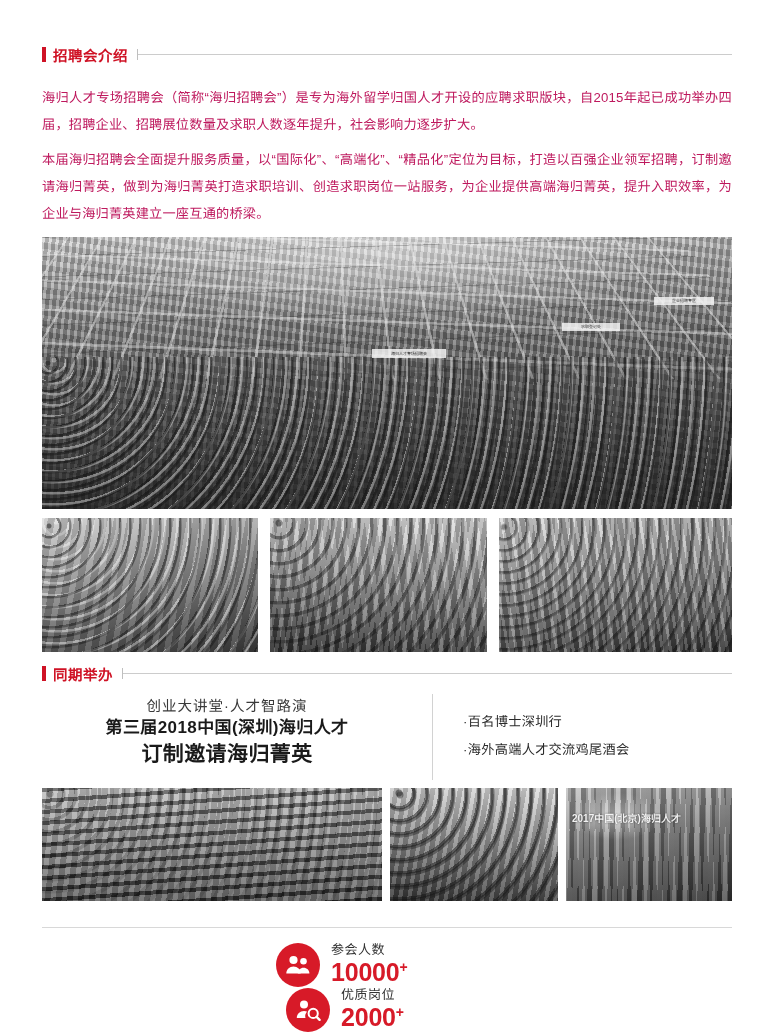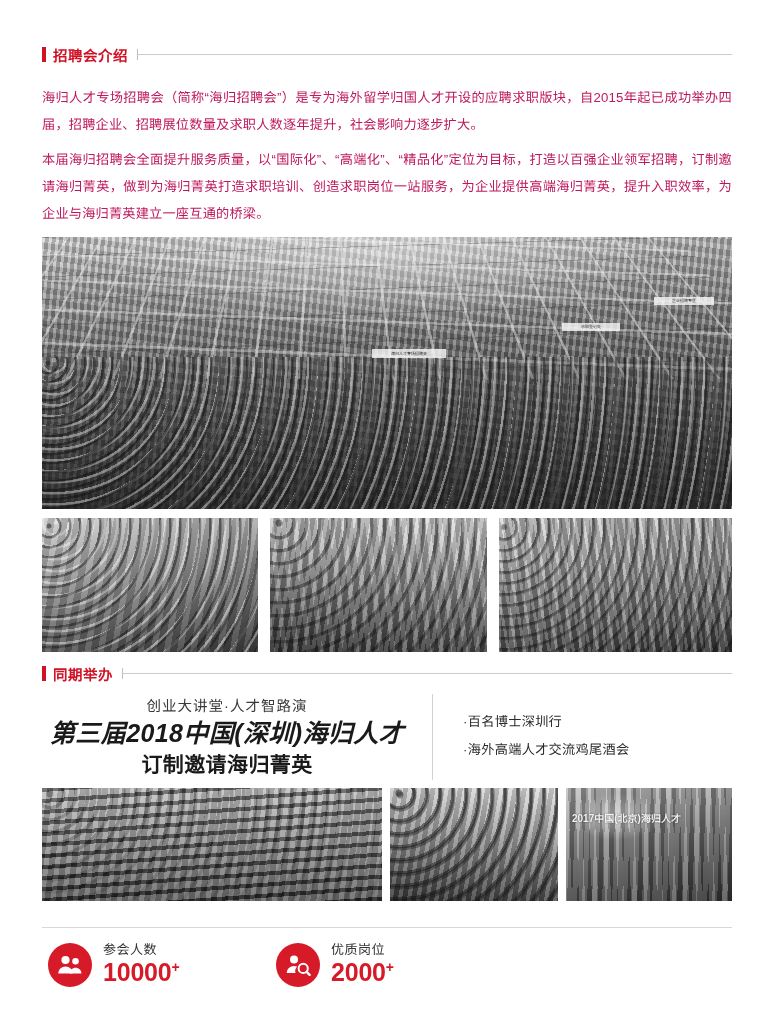--- a/index.html
+++ b/index.html
@@ -154,26 +154,25 @@
     text-shadow: 0 0 2px rgba(0,0,0,0.6);
   }
 
   
   .forum-sub {
     font-size: 14.5px;
     color: #3a3a3a;
     letter-spacing: 1px;
   }
   .forum-main {
-    font-size: 25px;
+    font-size: 17px;
     font-weight: bold;
     color: #1a1a1a;
     letter-spacing: 0.4px;
     line-height: 1.35;
-    font-style: italic;
   }
   .forum-main-2 {
     font-size: 21px;
     font-weight: bold;
     color: #1a1a1a;
     letter-spacing: 0.4px;
     line-height: 1.35;
   }
   .forum-list {
     list-style: none;
@@ -298,21 +297,21 @@
   <div class="photo crowd-b" style="position:absolute; left:390px; top:788px; width:168px; height:113px;">
     <div class="layer" style="background:repeating-radial-gradient(circle at 10px 7px, rgba(20,20,20,0.4) 0 3px, rgba(20,20,20,0) 4px 13px);"></div>
   </div>
   <div class="photo stage" style="position:absolute; left:566px; top:788px; width:166px; height:113px;">
     <div class="layer" style="background:repeating-linear-gradient(88deg, rgba(255,255,255,0.12) 0 6px, rgba(0,0,0,0.18) 6px 13px);"></div>
     <div class="banner-text" style="left:6px; top:22px; font-size:10px;">2017中国(北京)海归人才</div>
   </div>
 
   <div class="hr-light" style="position:absolute; left:42px; top:927px; width:690px;"></div>
 
-  <div class="stats" style="position:absolute; left:48px; top:942px; width:684px;">
+  <div class="stats" style="position:absolute; left:48px; top:942px; width:684px;flex-direction:column;">
 
     <div class="stat" style="width:228px;">
       <div class="circle">
         <svg width="26" height="22" viewBox="0 0 26 22" aria-hidden="true">
           <circle cx="8.5" cy="6" r="4.1" fill="#ffffff"></circle>
           <path d="M1.3 19.5c0-4.1 3.2-7 7.2-7s7.2 2.9 7.2 7z" fill="#ffffff"></path>
           <circle cx="18.5" cy="7.2" r="3.3" fill="#ffffff"></circle>
           <path d="M12.8 19.5c0-3.4 2.6-5.8 5.8-5.8 3.2 0 5.8 2.4 5.8 5.8z" fill="#ffffff"></path>
         </svg>
       </div>

